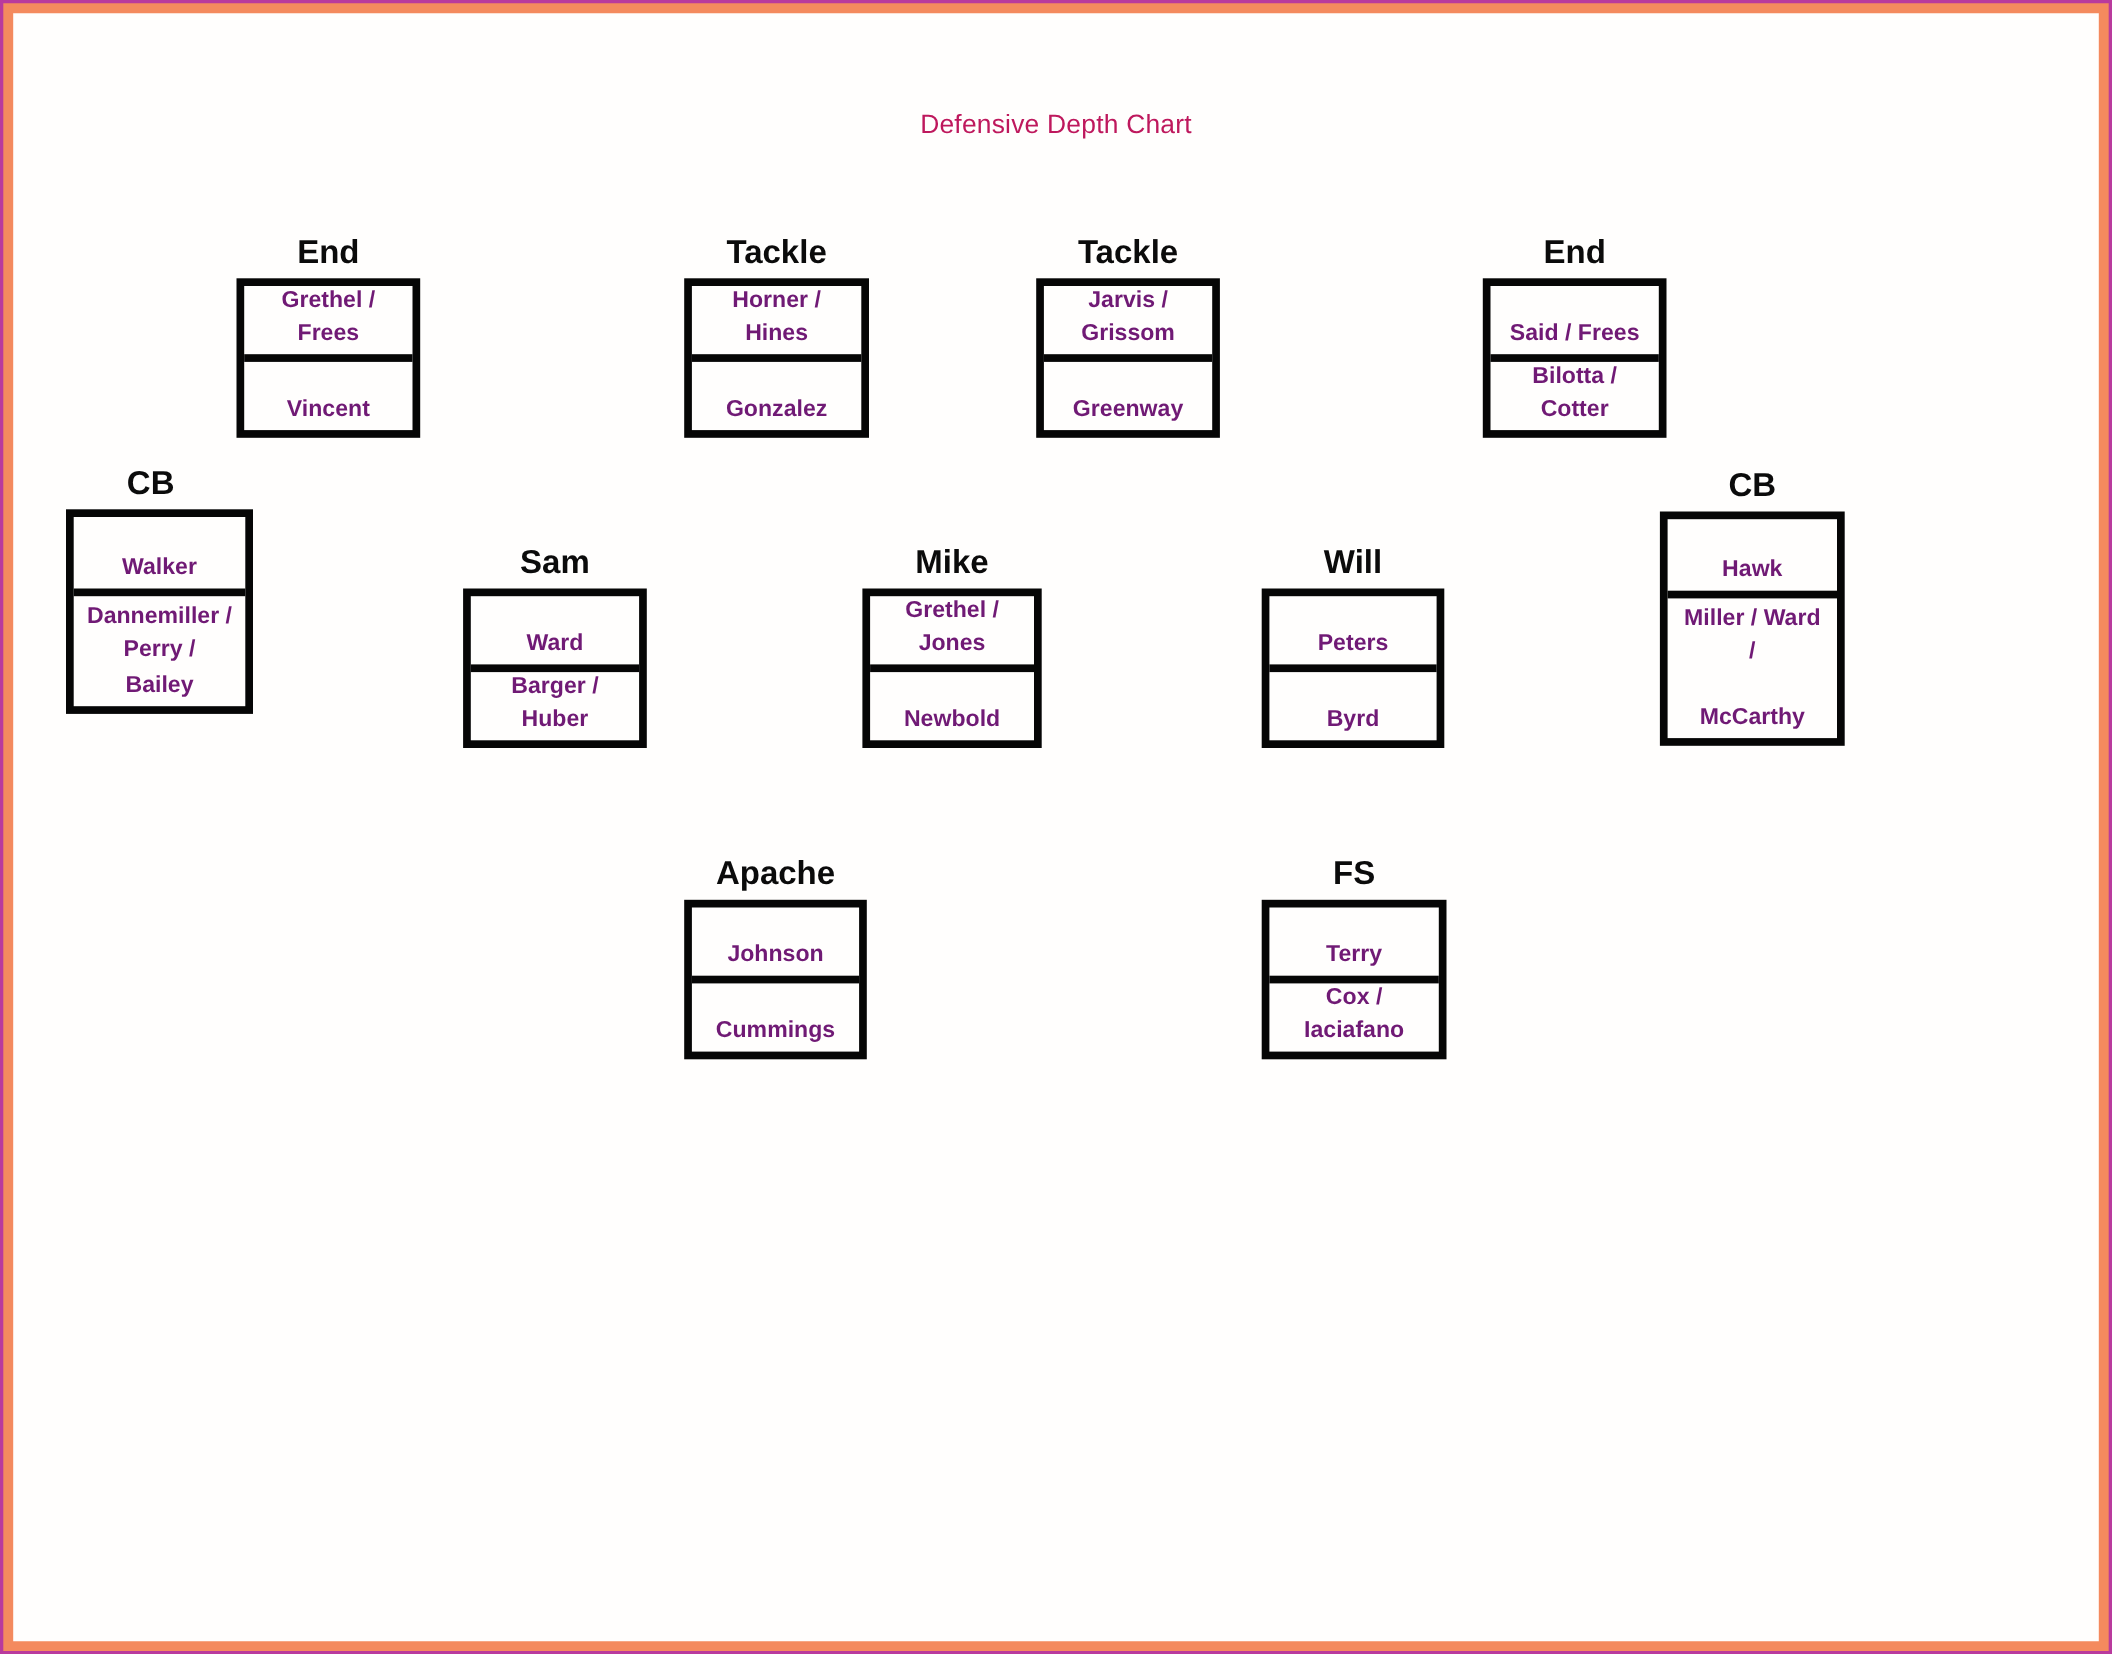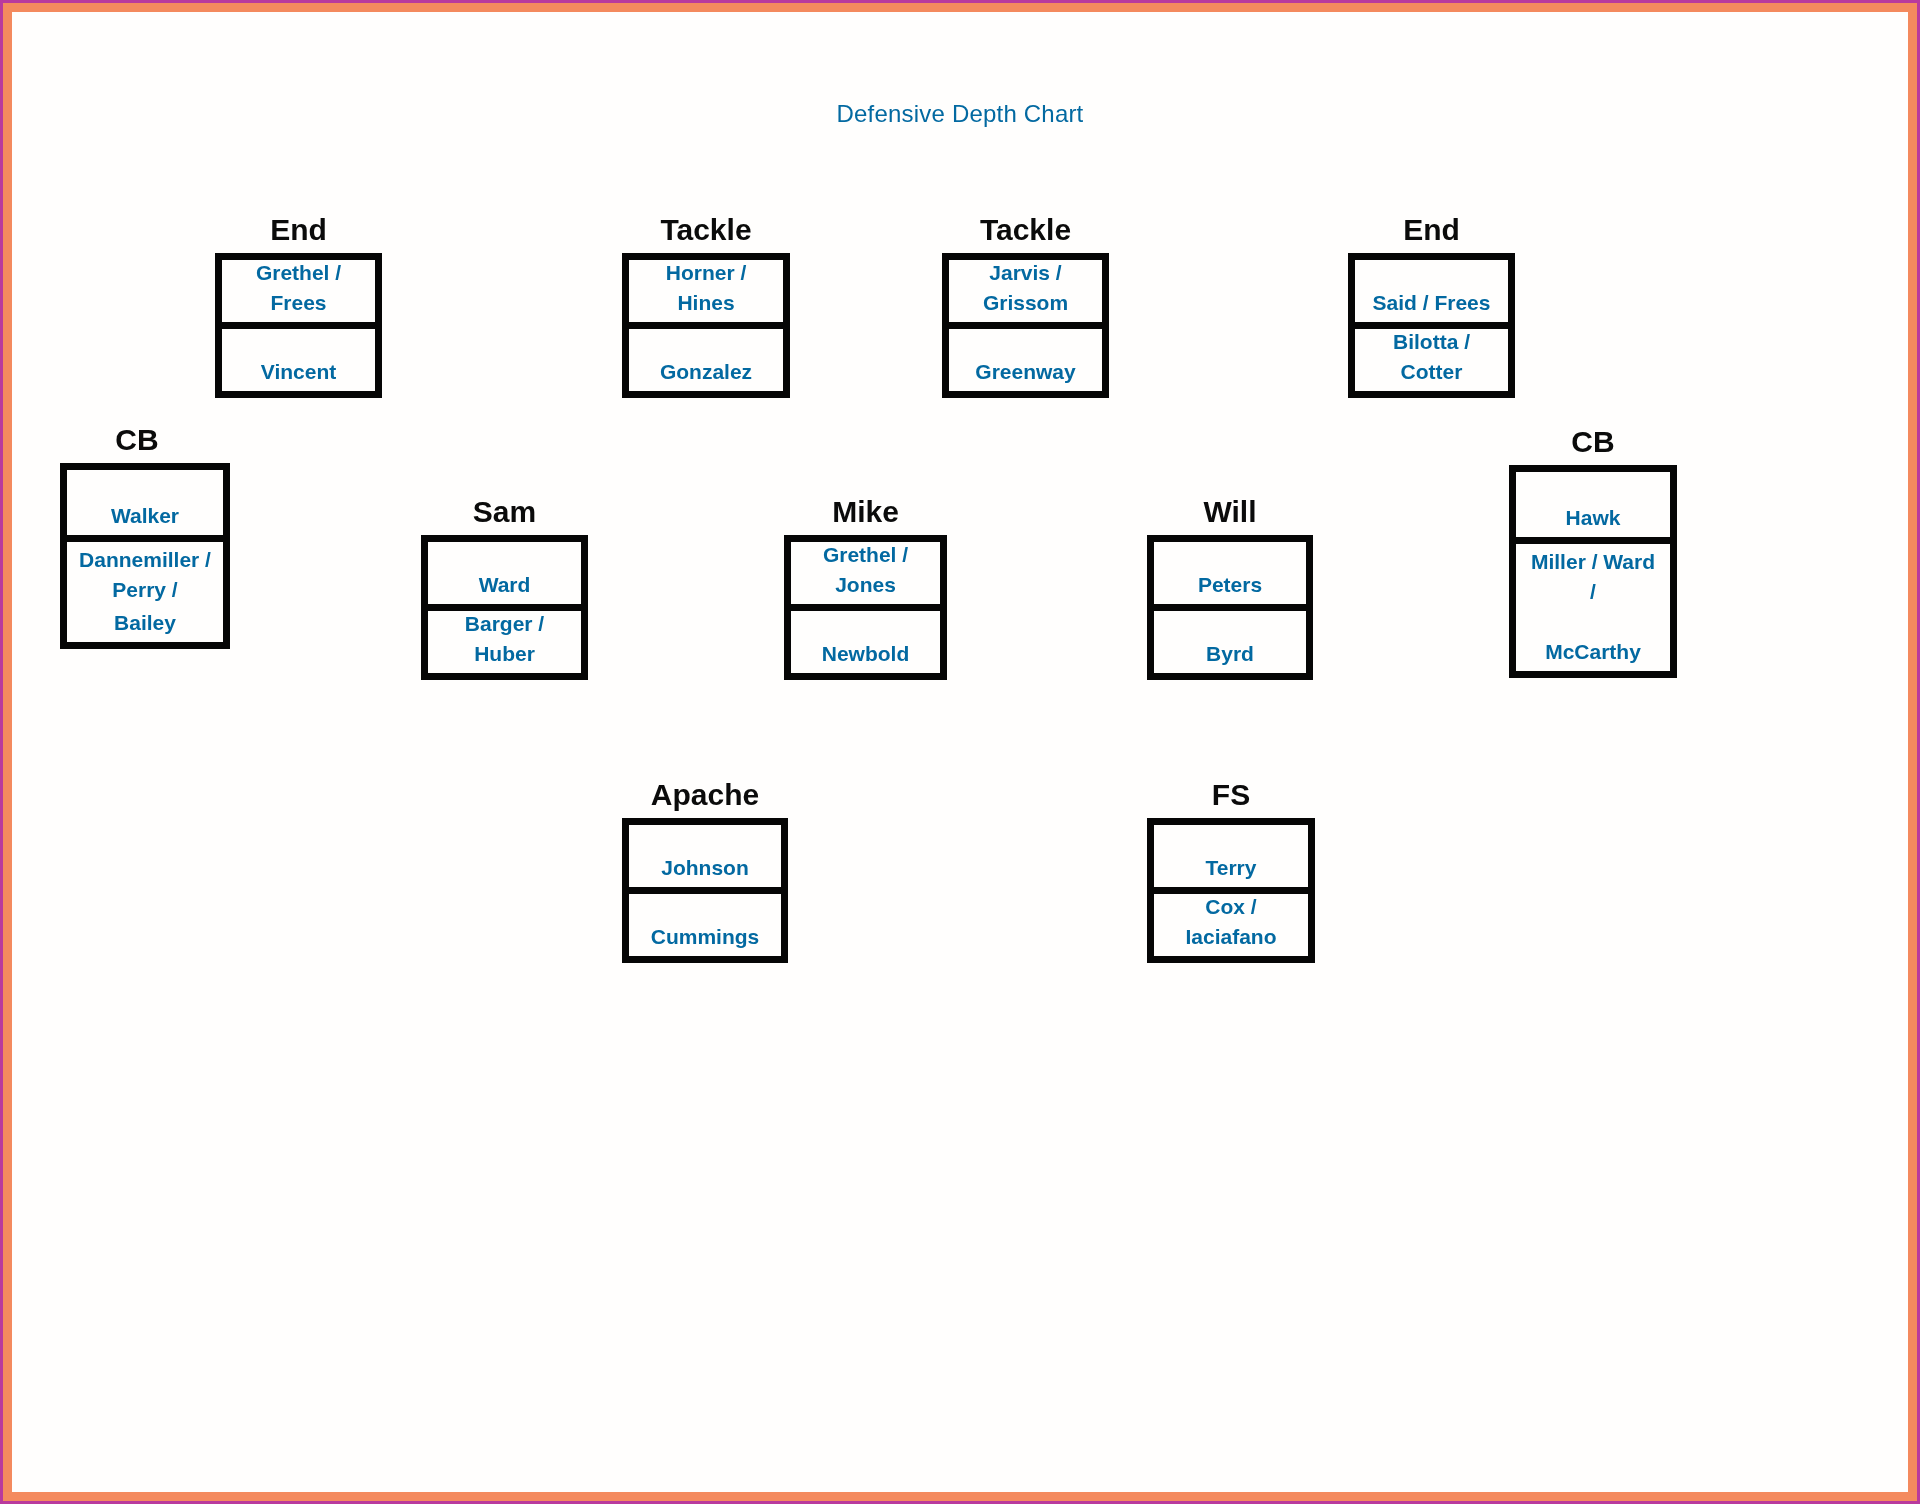--- a/index.html
+++ b/index.html
@@ -18,21 +18,21 @@
     overflow: hidden;
   }
   .title {
     position: absolute;
     top: 100px;
     left: 0;
     width: 100%;
     text-align: center;
     font-size: 24px;
     font-weight: normal;
-    color: #0369a1;
+    color: #be185d;
     letter-spacing: 0.2px;
   }
   .box-label {
     position: absolute;
     text-align: center;
     font-weight: bold;
     font-size: 30px;
     line-height: 30px;
     height: 30px;
     color: #0b0b0b;
@@ -63,21 +63,21 @@
   .line-group {
     display: flex;
     flex-direction: column;
     align-items: center;
   }
   .line {
     font-weight: bold;
     font-size: 21px;
     line-height: 30px;
     white-space: nowrap;
-    color: #0369a1;
+    color: #701a75;
   }
 </style>
 </head>
 <body>
 
 <div class="page">
   <div class="title">Defensive Depth Chart</div>
   <div id="chart-area">
       <div class="box-label" style="left: 215px; top: 215px; width: 167px;">End</div>
       <div class="box" style="left: 215px; top: 253px; width: 167px; height: 145px;">

